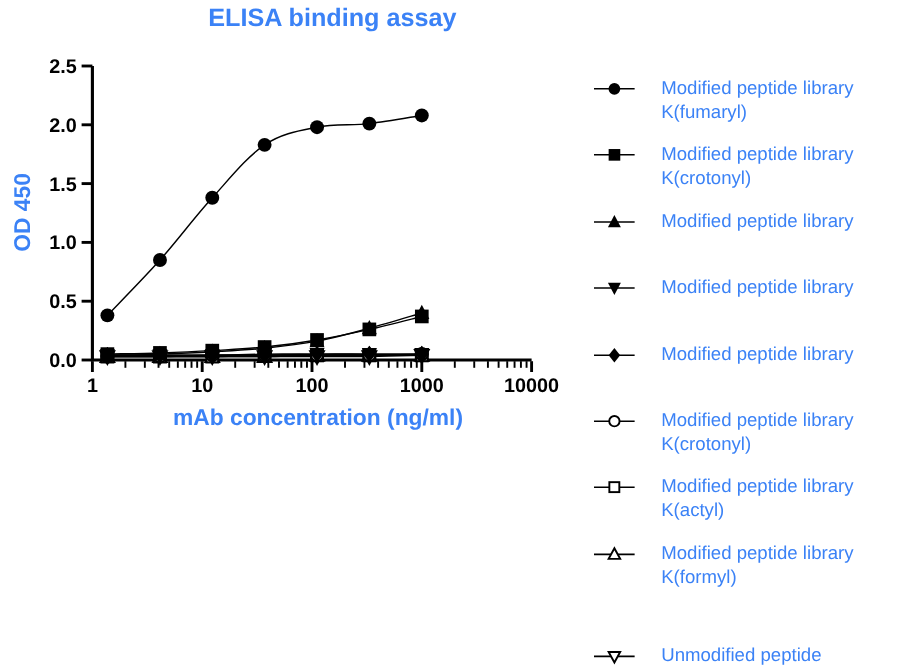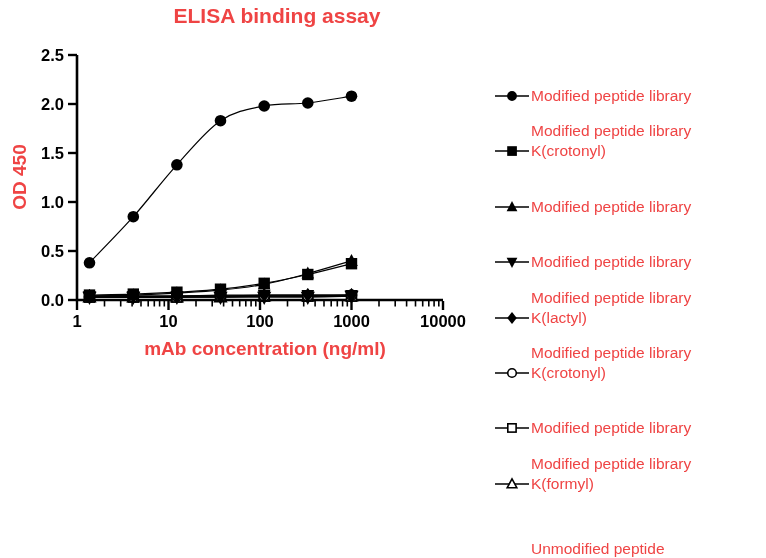--- a/index.html
+++ b/index.html
@@ -1,27 +1,27 @@
 <!DOCTYPE html>
 <html><head>
 <meta charset="utf-8">
 <style>
   html,body{margin:0;padding:0;background:#fff;}
   .stage{position:relative;width:766px;height:558px;background:#ffffff;overflow:hidden;
-         font-family:"Liberation Sans",sans-serif;color:#ef4444;}
+         font-family:"Liberation Sans",sans-serif;color:#3b82f6;}
   .chart-title{position:absolute;top:4px;left:0;width:554px;text-align:center;
                font-size:21px;font-weight:bold;}
   #chart{position:absolute;left:0;top:0;width:500px;height:400px;}
   #chart text{font-family:"Liberation Sans",sans-serif;font-weight:bold;fill:#000;}
   .x-label{position:absolute;top:338px;left:0;width:530px;text-align:center;
            font-size:19px;font-weight:bold;}
   .y-label{position:absolute;top:166px;left:-103px;width:246px;text-align:center;
            font-size:19px;font-weight:bold;transform:rotate(-90deg);}
   .legend-item{position:absolute;left:495px;width:268px;height:42px;
-               display:flex;align-items:flex-end;gap:2px;}
+               display:flex;align-items:flex-start;gap:22px;}
   .legend-marker{flex:0 0 34px;}
   .legend-text{font-size:15.5px;line-height:20px;white-space:nowrap;}
 </style>
 </head>
 <body>
 
 <div class="stage">
   <div class="chart-title">ELISA binding assay</div>
   <svg id="chart" viewBox="0 0 500 400">
       <path d="M77,55 L77,300 L443,300" fill="none" stroke="#000000" stroke-width="2.6"></path>
@@ -173,20 +173,21 @@
   <div class="x-label">mAb concentration (ng/ml)</div>
   <div class="y-label">OD 450</div>
   <div id="legend">
       <div class="legend-item" style="top: 64px;">
         <svg viewBox="0 0 34 20" width="34" height="20" class="legend-marker">
           <line x1="0" y1="10" x2="34" y2="10" stroke="#000000" stroke-width="1.3"></line>
           <circle cx="17" cy="10" r="4.9" fill="#000000"></circle>
         </svg>
         <div class="legend-text">
           <div>Modified peptide library</div>
+          <div>K(fumaryl)</div>
         </div>
       </div>
       <div class="legend-item" style="top: 119.4px;">
         <svg viewBox="0 0 34 20" width="34" height="20" class="legend-marker">
           <line x1="0" y1="10" x2="34" y2="10" stroke="#000000" stroke-width="1.3"></line>
           <rect x="12.2" y="5.2" width="9.7" height="9.7" fill="#000000"></rect>
         </svg>
         <div class="legend-text">
           <div>Modified peptide library</div>
           <div>K(crotonyl)</div>
@@ -210,40 +211,40 @@
           <div>Modified peptide library</div>
         </div>
       </div>
       <div class="legend-item" style="top: 285.6px;">
         <svg viewBox="0 0 34 20" width="34" height="20" class="legend-marker">
           <line x1="0" y1="10" x2="34" y2="10" stroke="#000000" stroke-width="1.3"></line>
           <polygon points="17,4.1 21.8,10 17,16 12.2,10" fill="#000000"></polygon>
         </svg>
         <div class="legend-text">
           <div>Modified peptide library</div>
-          <div>K(lactyl)</div>
         </div>
       </div>
       <div class="legend-item" style="top: 341px;">
         <svg viewBox="0 0 34 20" width="34" height="20" class="legend-marker">
           <line x1="0" y1="10" x2="34" y2="10" stroke="#000000" stroke-width="1.3"></line>
           <circle cx="17" cy="10" r="4.3" fill="#ffffff" stroke="#000000" stroke-width="1.6"></circle>
         </svg>
         <div class="legend-text">
           <div>Modified peptide library</div>
           <div>K(crotonyl)</div>
         </div>
       </div>
       <div class="legend-item" style="top: 396.4px;">
         <svg viewBox="0 0 34 20" width="34" height="20" class="legend-marker">
           <line x1="0" y1="10" x2="34" y2="10" stroke="#000000" stroke-width="1.3"></line>
           <rect x="12.8" y="5.8" width="8.3" height="8.3" fill="#ffffff" stroke="#000000" stroke-width="1.6"></rect>
         </svg>
         <div class="legend-text">
           <div>Modified peptide library</div>
+          <div>K(actyl)</div>
         </div>
       </div>
       <div class="legend-item" style="top: 451.8px;">
         <svg viewBox="0 0 34 20" width="34" height="20" class="legend-marker">
           <line x1="0" y1="10" x2="34" y2="10" stroke="#000000" stroke-width="1.3"></line>
           <polygon points="17,4.9 21.8,13.7 12.2,13.7" fill="#ffffff" stroke="#000000" stroke-width="1.6"></polygon>
         </svg>
         <div class="legend-text">
           <div>Modified peptide library</div>
           <div>K(formyl)</div>

